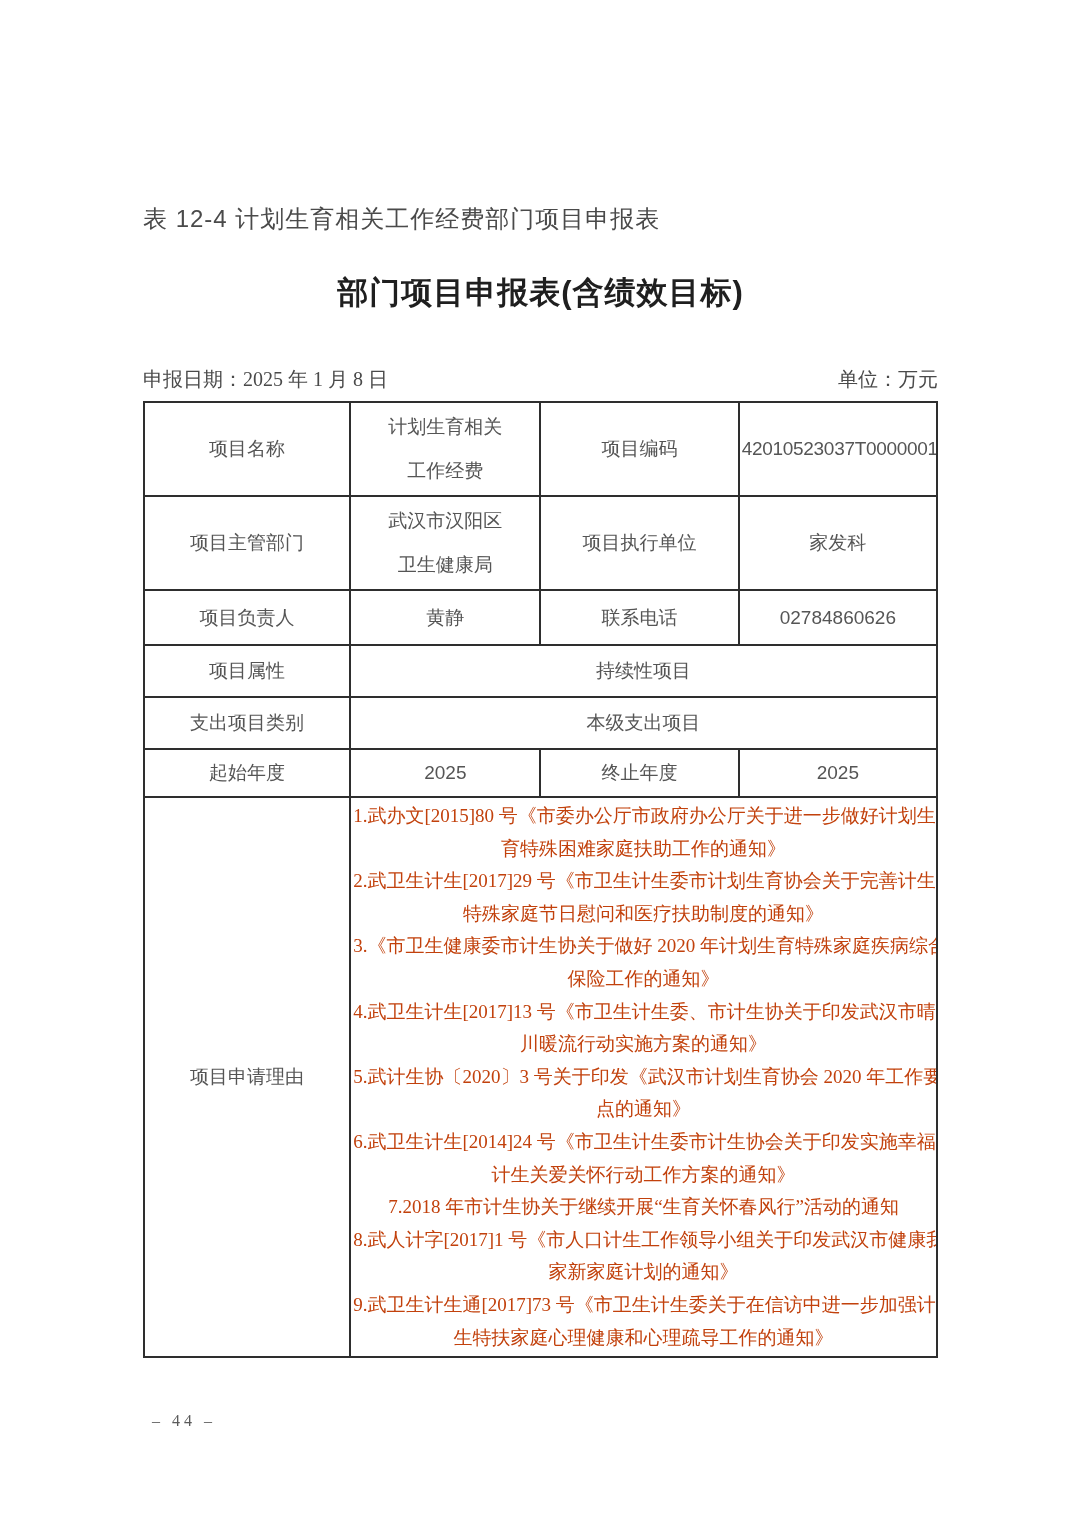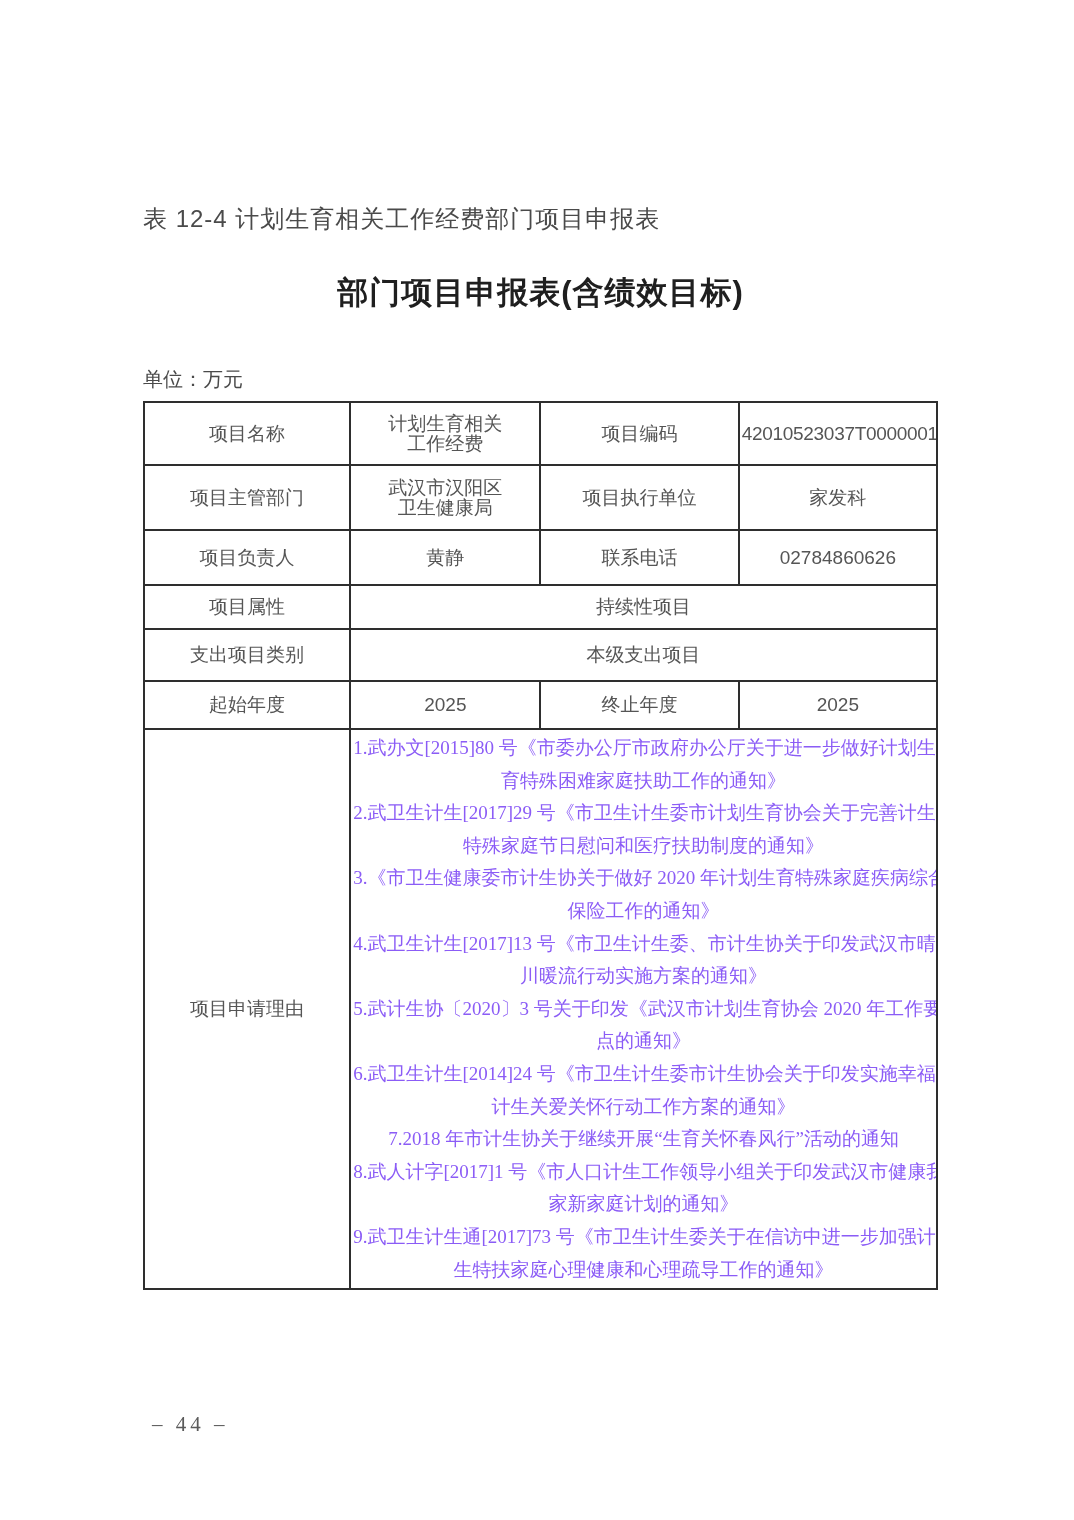--- a/index.html
+++ b/index.html
@@ -64,69 +64,70 @@
   }
   table.form td {
     border: 2px solid #2e2e2e;
     text-align: center;
     vertical-align: middle;
     font-size: 19px;
     color: #555555;
     padding: 2px;
     overflow: hidden;
   }
-  .pre { white-space: pre-line; line-height: 20px; }
+  .pre { white-space: pre-line; line-height: 44px; }
   .num {
     font-family: "Liberation Sans", "DejaVu Sans", sans-serif;
     font-size: 18px;
     color: #5a5a5a;
     white-space: nowrap;
   }
   .code {
     font-size: 16px;
     letter-spacing: -0.3px;
   }
   tr.r1 { height: 63px; margin-left: 18px; }
   tr.r2 { height: 65px; }
   tr.r3 { height: 55px; }
   tr.r4 { height: 55px; }
-  tr.r5 { height: 44px; font-family: Liberation Mono, monospace; }
+  tr.r5 { height: 52px; font-family: Liberation Mono, monospace; }
   tr.r6 { height: 52px; border-radius: 10px; }
   tr.r7 { height: 48px; }
   tr.r8 { height: 553px; }
   td.reason-cell {
     text-align: left;
     vertical-align: top;
     padding: 6px 3px 0 4px;
   }
   .reason-line {
     line-height: 32.6px;
     font-size: 19px;
-    color: #8b5cf6;
+    color: #c2410c;
     white-space: nowrap;
   }
   .page-number {
     position: absolute;
     left: 152px;
     top: 1412px;
-    font-size: 21px;
+    font-size: 16px;
     color: #5a5a5a;
     letter-spacing: 4px;
   }
 </style>
 </head>
 <body>
 
 <div class="page">
 
   <div class="heading1">表 12-4 计划生育相关工作经费部门项目申报表</div>
 
   <div class="form-title">部门项目申报表(含绩效目标)</div>
 
   <div class="date-row">
+    <span>申报日期：2025 年 1 月 8 日</span>
     <span>单位：万元</span>
   </div>
 
   <table class="form">
     <colgroup>
       <col style="width:26%">
       <col style="width:24%">
       <col style="width:25%">
       <col style="width:25%">
     </colgroup>

